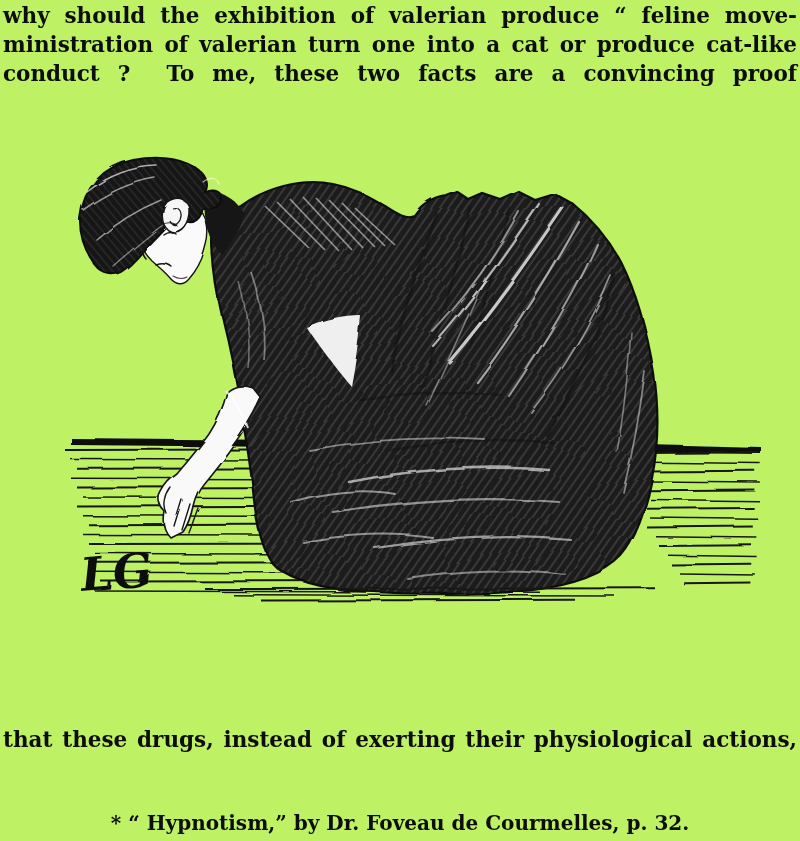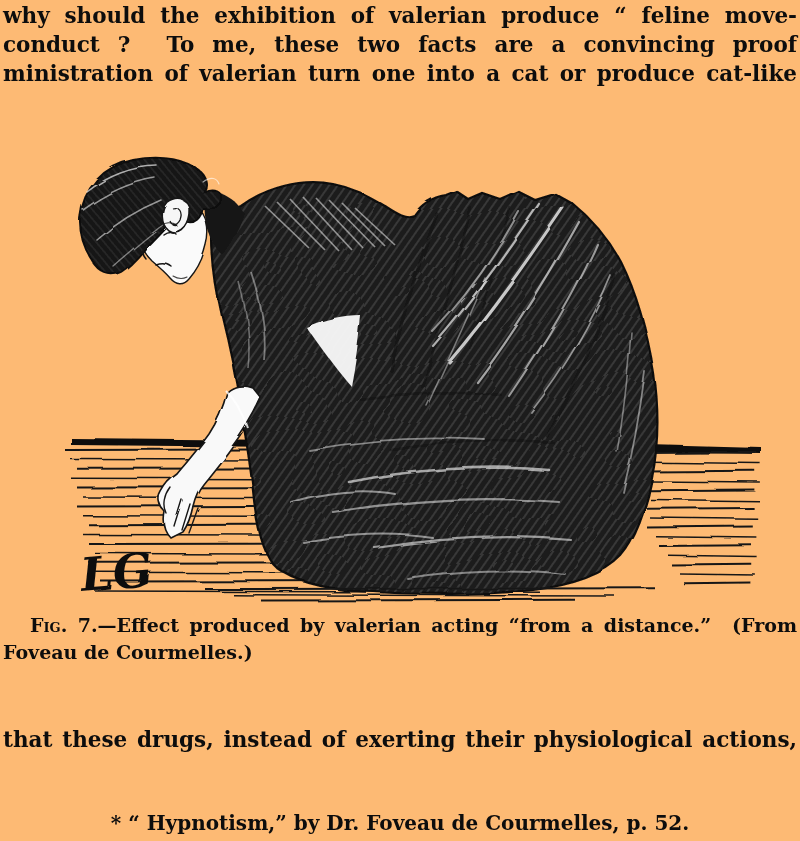--- a/index.html
+++ b/index.html
@@ -1,38 +1,38 @@
 <!DOCTYPE html>
 <html><head>
 <meta charset="utf-8">
 <style>
   html,body{margin:0;padding:0;background:#ffffff;}
-  .page{position:relative;width:800px;height:841px;background:#fdba74;overflow:hidden;
+  .page{position:relative;width:800px;height:841px;background:#bef264;overflow:hidden;
         font-family:"DejaVu Serif","Liberation Serif",serif;color:#0d0d0d;}
   .para{position:absolute;left:3px;right:3px;font-weight:700;font-size:21.5px;line-height:29px;}
   #para-top{top:1px;}
   #para-bottom{top:681px;margin-top:44px;}
   .jline{text-align:justify;text-align-last:justify;-moz-text-align-last:justify;}
   .plain{text-align:left;}
   .caption{position:absolute;left:3px;right:3px;top:612px;font-weight:700;font-size:19px;line-height:27px;}
   .cap1{text-align:justify;text-align-last:justify;text-indent:27px;}
   .smallcaps{font-variant:small-caps;}
   .footnote{position:absolute;left:0;right:0;top:811px;text-align:center;font-weight:700;font-size:20px;line-height:24px;}
   .figwrap{position:absolute;left:55px;top:148px;width:715px;height:460px;}
   svg{display:block;}
 </style>
 </head>
 <body>
 
 <div class="page">
 
   <div class="para" id="para-top">
     <div class="jline">why should the exhibition of valerian produce “ feline move-</div>
+    <div class="jline">ministration of valerian turn one into a cat or produce cat-like</div>
     <div class="jline">conduct ?&nbsp; To me, these two facts are a convincing proof</div>
-    <div class="jline">ministration of valerian turn one into a cat or produce cat-like</div>
   </div>
 
   <div class="figwrap">
     <svg width="715" height="460" viewBox="0 0 715 460">
       <defs>
         <pattern id="texSkirt" width="7" height="7" patternUnits="userSpaceOnUse" patternTransform="rotate(35)">
           <rect width="7" height="7" fill="#1d1d1d"></rect>
           <line x1="1" y1="0" x2="1" y2="7" stroke="#4d4d4d" stroke-width="1.1"></line>
         </pattern>
         <pattern id="texHair" width="6" height="6" patternUnits="userSpaceOnUse" patternTransform="rotate(-40)">
@@ -188,24 +188,20 @@
             <line x1="150" y1="441" x2="600" y2="440.2" stroke="#191919" stroke-width="2"></line>
             <line x1="178" y1="446.8" x2="560" y2="448" stroke="#191919" stroke-width="1.5"></line>
             <line x1="206" y1="452.6" x2="520" y2="451.8" stroke="#191919" stroke-width="2"></line>
           </g>
 
         <text x="28" y="444" font-family="'DejaVu Serif','Liberation Serif',serif" font-size="46" font-style="italic" font-weight="bold" fill="#111111" transform="rotate(-5 28 444)">LG</text>
       </g>
     </svg>
   </div>
 
-  <div class="caption">
-    <div class="cap1"><span class="smallcaps">Fig.</span><span> 7.—Effect produced by valerian acting “from a distance.”&nbsp; (From</span></div>
-    <div class="plain">Foveau de Courmelles.)</div>
-  </div>
 
   <div class="para" id="para-bottom">
     <div class="jline">that these drugs, instead of exerting their physiological actions,</div>
   </div>
 
-  <div class="footnote">* “ Hypnotism,” by Dr. Foveau de Courmelles, p. 52.</div>
+  <div class="footnote">* “ Hypnotism,” by Dr. Foveau de Courmelles, p. 32.</div>
 
 </div>
 
 </body></html>

